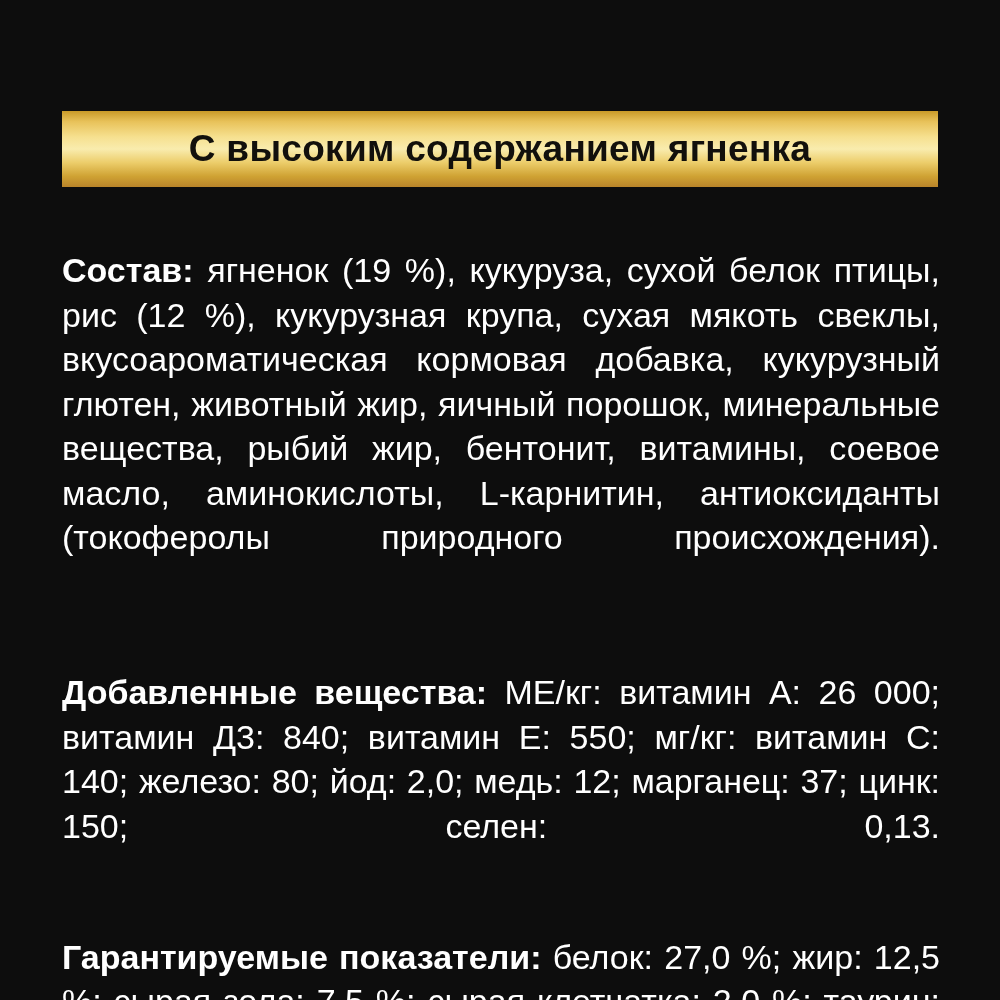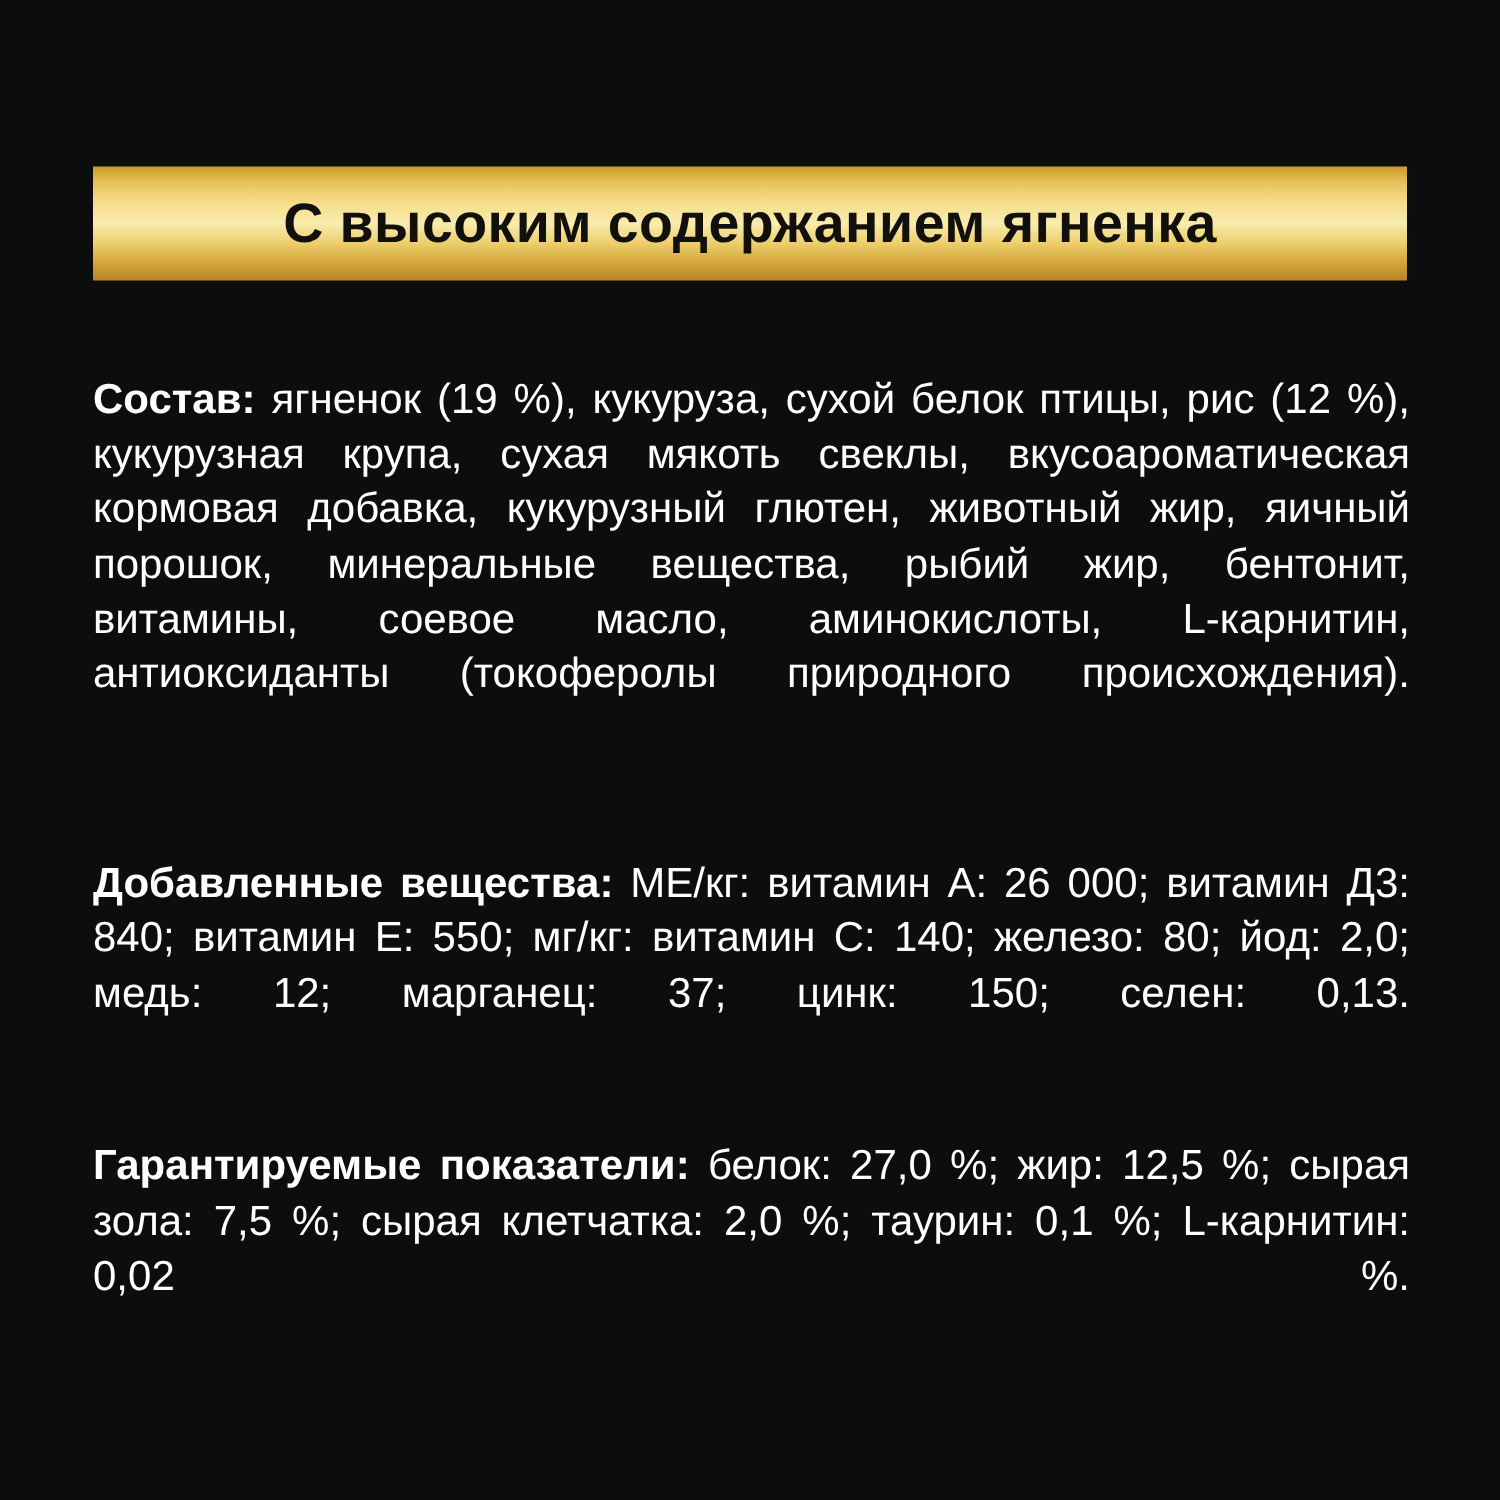--- a/index.html
+++ b/index.html
@@ -53,21 +53,21 @@
     position: absolute;
     left: 62px;
     top: 248px;
     width: 878px;
     color: #ffffff;
   }
   .block {
     margin-bottom: 38px;
   }
   .para {
-    font-size: 28px;
+    font-size: 34px;
     line-height: 1.31;
     text-align: justify;
     text-justify: inter-word;
     color: #ffffff;
     margin: 0;
   }
   .para .lead {
     font-weight: bold;
   }
   .block-ingredients .para { text-align: justify; }

